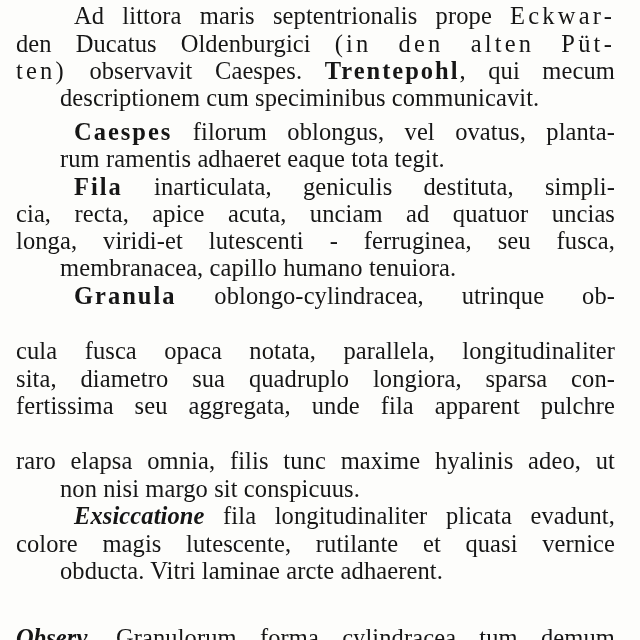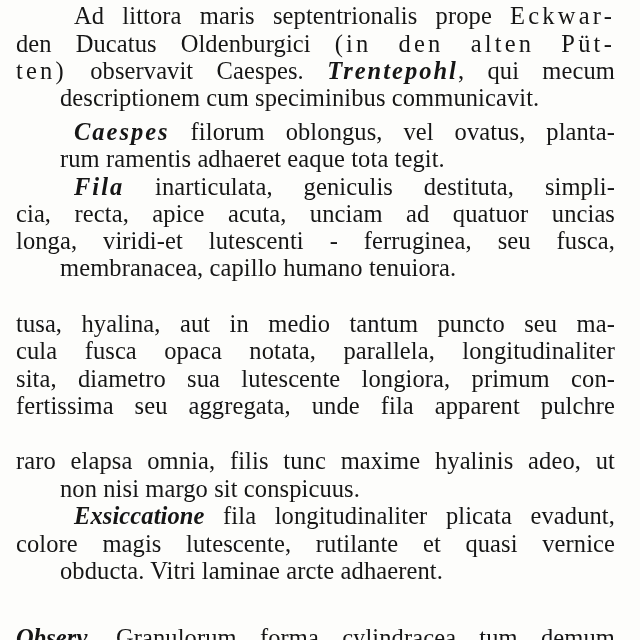--- a/index.html
+++ b/index.html
@@ -20,21 +20,21 @@
       line-height: 28px;
       white-space: nowrap;
       text-align: justify;
       text-align-last: justify;
       letter-spacing: 0.1px;
     }
     .line.indent { left: 74px; width: 541px; }
     .line.last { text-align-last: left; margin-left: 44px; }
     .spaced { letter-spacing: 3.2px; }
     .it { font-style: italic; font-weight: bold; font-family: Liberation Serif, serif; }
-    .itsp { font-style: italic; font-weight: bold; letter-spacing: 2px; }
+    .itsp { font-weight: bold; letter-spacing: 2px; }
   </style>
 </head>
 <body>
 
 <div class="page">
 
   <div class="line indent" style="top:2px">
     <span>Ad littora maris septentrionalis prope </span><span class="spaced">Eckwar-</span>
   </div>
   <div class="line" style="top:30px">
@@ -60,28 +60,28 @@
   <div class="line" style="top:200px">
     <span>cia, recta, apice acuta, unciam ad quatuor uncias</span>
   </div>
   <div class="line" style="top:227px">
     <span>longa, viridi-et lutescenti - ferruginea, seu fusca,</span>
   </div>
   <div class="line last" style="top:254px">
     <span>membranacea, capillo humano tenuiora.</span>
   </div>
 
-  <div class="line" style="top:310px">
-    <span>tusa, hyalina, aut in medio tantum puncto seu ma-</span>
+  <div class="line indent" style="top:282px">
+    <span class="itsp">Granula</span><span> oblongo-cylindracea, utrinque ob-</span>
   </div>
   <div class="line" style="top:337px">
     <span>cula fusca opaca notata, parallela, longitudinaliter</span>
   </div>
   <div class="line" style="top:365px">
-    <span>sita, diametro sua lutescente longiora, primum con-</span>
+    <span>sita, diametro sua quadruplo longiora, sparsa con-</span>
   </div>
   <div class="line" style="top:392px">
     <span>fertissima seu aggregata, unde fila apparent pulchre</span>
   </div>
   <div class="line" style="top:447px">
     <span>raro elapsa omnia, filis tunc maxime hyalinis adeo, ut</span>
   </div>
   <div class="line last" style="top:475px">
     <span>non nisi margo sit conspicuus.</span>
   </div>

